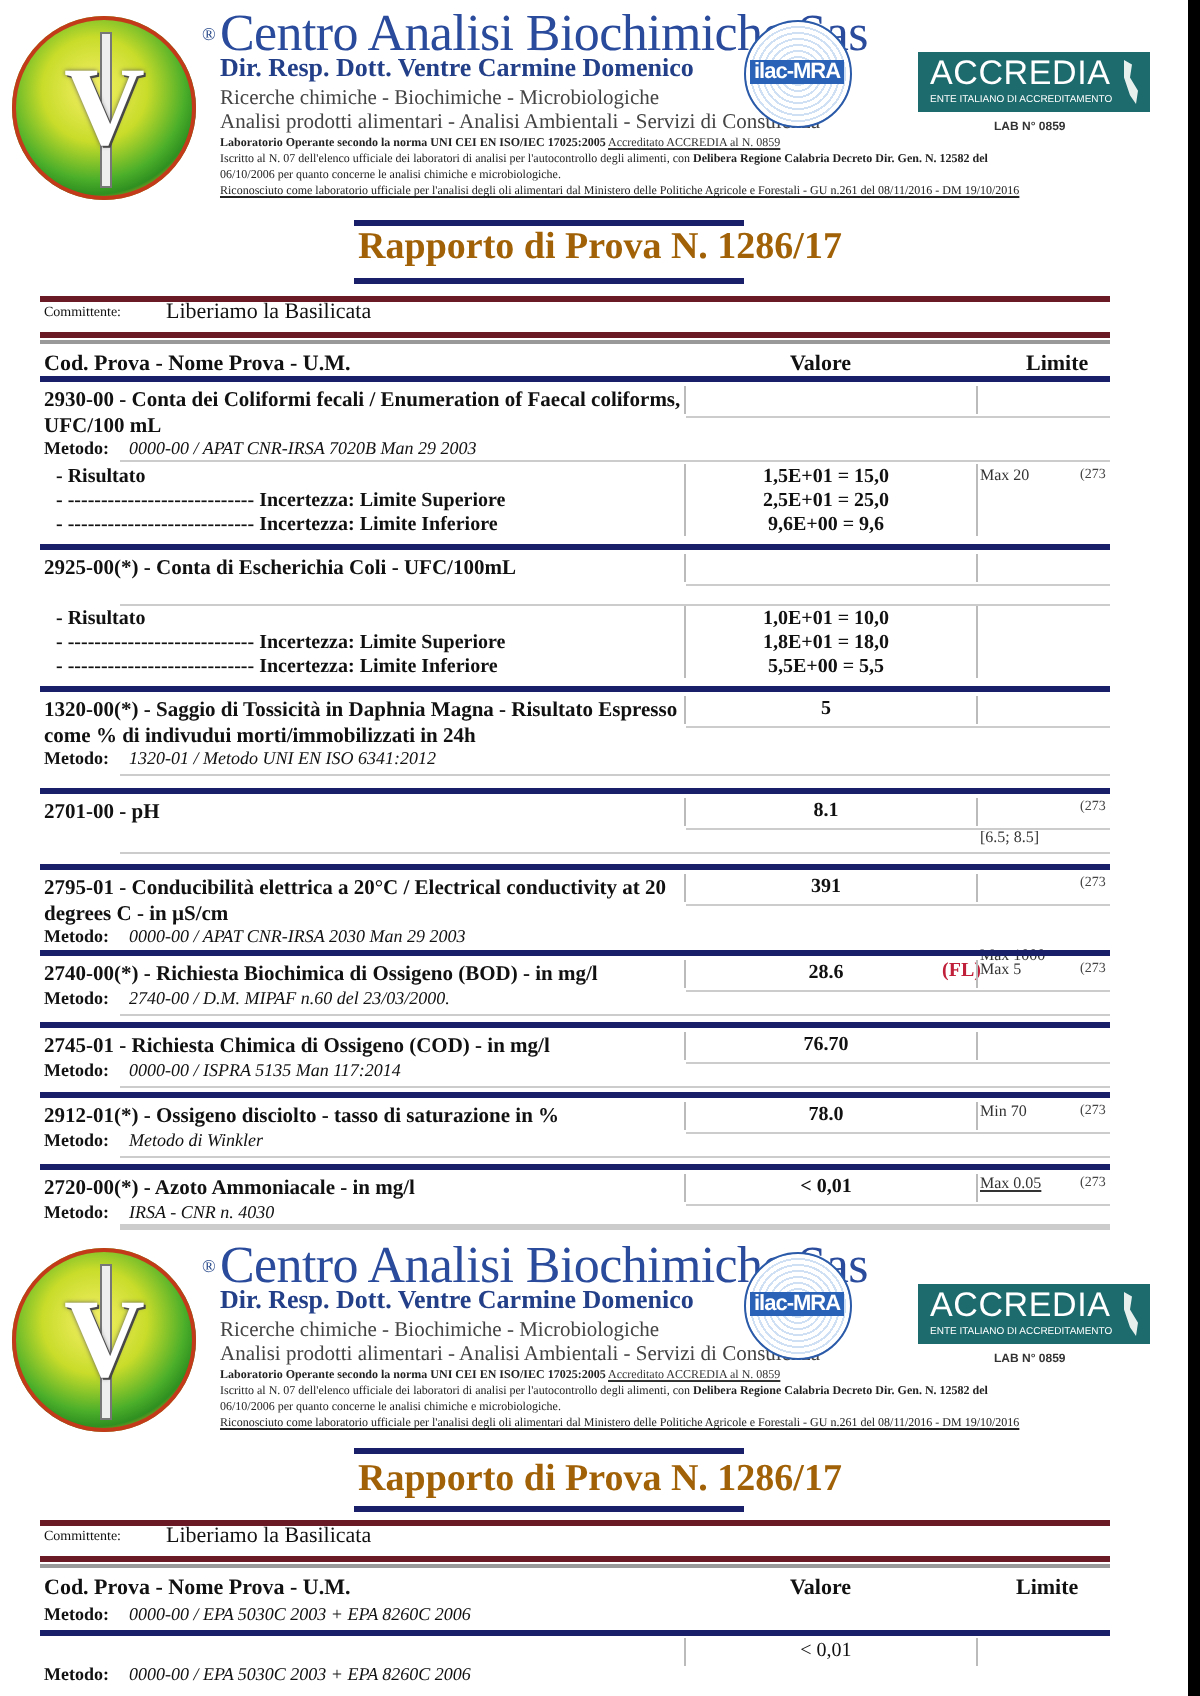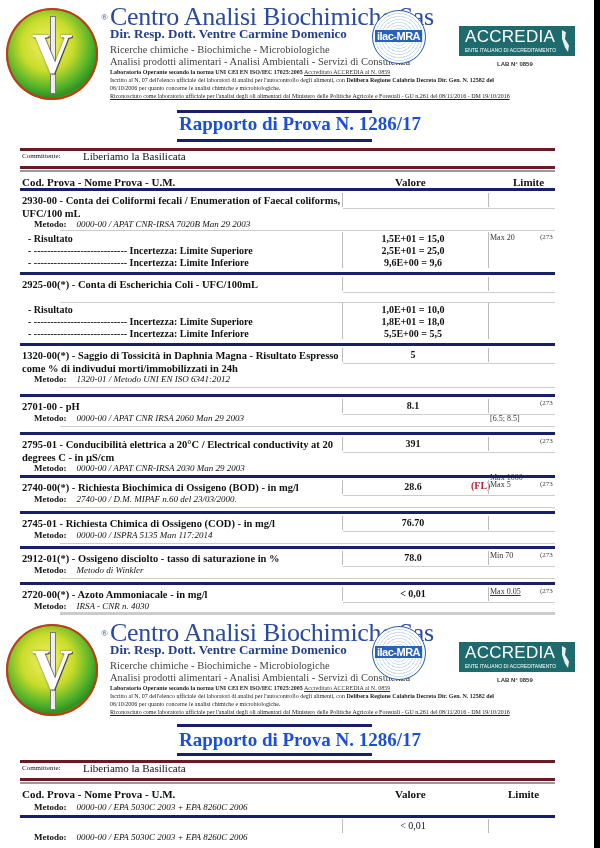--- a/index.html
+++ b/index.html
@@ -19,32 +19,32 @@
   .small u { color:#333; }
   .ilac { position:absolute; left:372px; top:10px; width:52px; height:52px; border-radius:50%; border:1px solid #2a5aa8; background:repeating-radial-gradient(circle, #fff 0 2px, #cfe0f5 2px 3px); }
   .ilac span { position:absolute; left:2px; top:19px; font-family:"Liberation Sans", sans-serif; font-weight:bold; font-size:11px; color:#fff; background:#2a62b8; padding:0 2px; letter-spacing:-0.5px; }
   .accredia { position:absolute; left:459px; top:26px; width:116px; height:30px; background:#1e6b6e; color:#fff; font-family:"Liberation Sans", sans-serif; }
   .accredia .a1 { position:absolute; left:6px; top:1px; font-size:17px; letter-spacing:0.3px; }
   .accredia .a2 { position:absolute; left:6px; top:21px; font-size:5px; }
   .accredia .it { position:absolute; right:5px; top:4px; width:10px; height:22px; background:#e8f0ee; clip-path:polygon(20% 0,60% 10%,50% 40%,90% 70%,80% 100%,50% 80%,20% 40%); }
   .lab { position:absolute; left:497px; top:61px; font-family:"Liberation Sans", sans-serif; font-size:6px; font-weight:bold; color:#333; }
   .report-title { position:relative; height:40px; }
   .rt-bar { position:absolute; left:177px; width:195px; background:#1a1f6a; }
-  .rt-text { position:absolute; left:0; width:600px; top:5px; text-align:center; font-size:19px; font-weight:bold; color:#1d4ed8; }
+  .rt-text { position:absolute; left:0; width:600px; top:5px; text-align:center; font-size:19px; font-weight:bold; color:#a16207; }
   .committ { position:relative; height:36px; }
   .hl { position:absolute; left:20px; width:535px; }
   .committ .lbl { position:absolute; left:22px; top:4px; font-size:7px; }
   .committ .val { position:absolute; left:83px; top:2px; font-size:11px; }
   .colhead { position:relative; height:18px; font-size:11px; font-weight:bold; }
   .colhead span { position:absolute; top:0; }
   .test { position:relative; }
   .tline { position:absolute; left:20px; width:535px; height:3px; background:#1a1f6a; }
   .ttitle { position:absolute; left:22px; font-size:10.5px; font-weight:bold; line-height:13px; white-space:nowrap; }
   .met { position:absolute; left:22px; font-size:9px; white-space:nowrap; }
-  .met b { font-weight:bold;margin-left:12px; }
+  .met b { font-weight:bold; }
   .met i { margin-left:10px; }
   .vcell { position:absolute; left:343px; width:140px; text-align:center; font-size:10px; font-weight:bold; }
   .lcell { position:absolute; left:490px; font-size:8px; color:#333; }
   .ref { position:absolute; left:540px; font-size:7px; color:#444; }
   .sep { position:absolute; height:1px; background:#ccc; }
   .vdiv { position:absolute; width:1px; background:#bbb; }
   .fl { position:absolute; left:471px; font-size:10px; font-weight:bold; color:#c0203a; }
   .sub { position:absolute; left:28px; font-size:10px; font-weight:bold; white-space:nowrap; }
 </style>
 </head>
@@ -145,21 +145,20 @@
   <div class="vcell" style="top:6px;">5</div>
   <div class="vdiv" style="left:342px;top:5px;height:14px;"></div>
     <div class="vdiv" style="left:488px;top:5px;height:14px;"></div>
   <div class="sep" style="left:343px;top:20px;width:212px;"></div>
   <div class="sep" style="left:60px;top:44px;width:495px;"></div>
 </div>
 
 <div class="test" style="position:absolute;top:394px;left:0;width:590px;height:36px;">
   <div class="tline" style="top:0;"></div>
   <div class="ttitle" style="top:6px;">2701-00  -  pH</div>
-  <div class="met" style="top:19px;"><b>Metodo:</b><i>0000-00  /  APAT CNR IRSA 2060 Man 29 2003</i></div>
   <div class="vcell" style="top:6px;">8.1</div>
   <div class="lcell" style="top:20px;text-align:center;">[6.5; 8.5]</div>
   <div class="ref" style="top:5px;">(273</div>
   <div class="vdiv" style="left:342px;top:5px;height:14px;"></div>
     <div class="vdiv" style="left:488px;top:5px;height:14px;"></div>
   <div class="sep" style="left:343px;top:20px;width:212px;"></div>
   <div class="sep" style="left:60px;top:32px;width:495px;"></div>
 </div>
 
 <div class="test" style="position:absolute;top:432px;left:0;width:590px;height:48px;">

